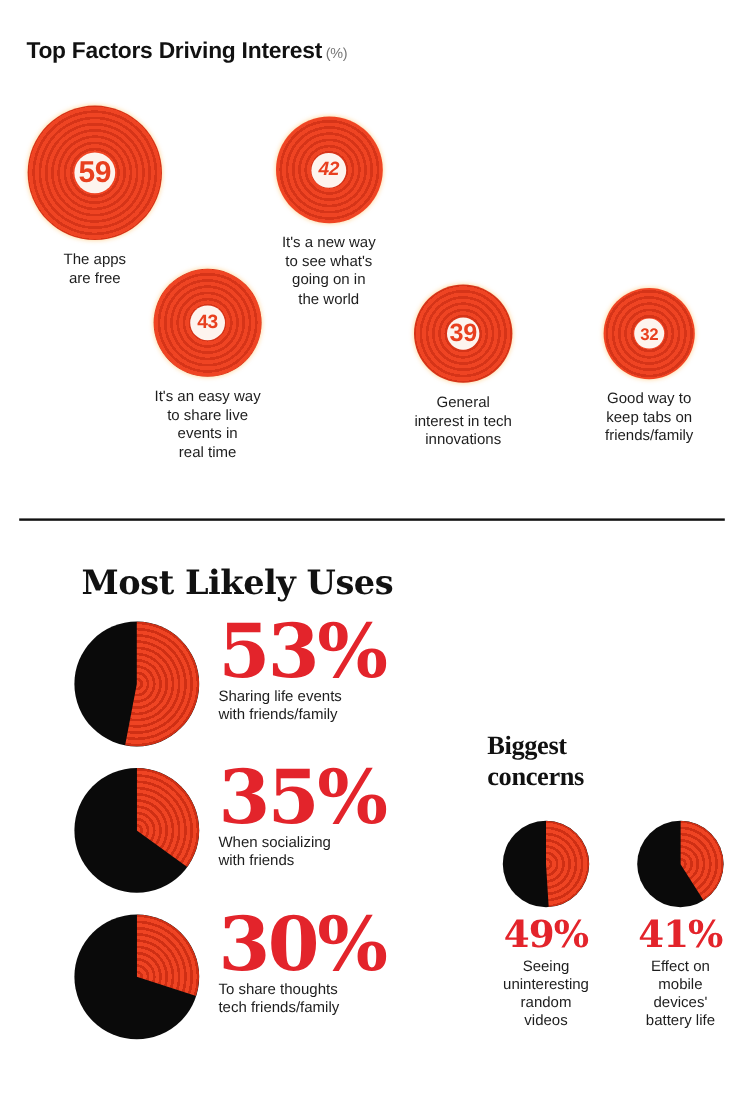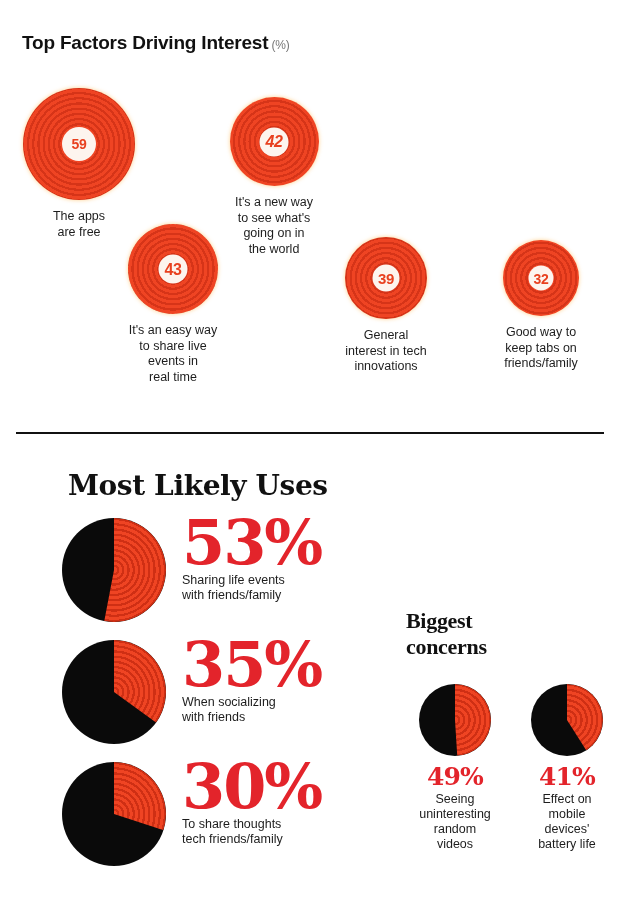--- a/index.html
+++ b/index.html
@@ -157,21 +157,21 @@
     left: 0; top: 76px;
     display: flex;
     gap: 14px;
   }
   .concern { width: 98px; text-align: center; position: relative; }
   .concern-pie { position: relative; margin: 0 auto; }
   .concern-pct {
     margin-top: 8px;
     font-family: "DejaVu Serif", serif;
     font-weight: bold;
-    font-size: 25px;
+    font-size: 31px;
     line-height: 1;
     color: #e3242b;
     letter-spacing: -0.8px;
   }
   .concern-caption {
     margin-top: 3px;
     font-size: 12.5px;
     line-height: 15px;
     color: #1d1d1d;
     white-space: pre-line;
@@ -183,21 +183,21 @@
 <div id="factors-section">
 
   <div id="factors-title">
     <span>Top Factors Driving Interest</span><span id="factors-title-unit">(%)</span>
   </div>
 
   <div class="factor" style="left:14px; top:88px; width:130px;">
     <div class="target" style="width:112px;height:112px;">
       <div class="target-rings"></div>
       <div class="target-hub" style="width:34px;height:34px;">
-        <span class="target-value" style="font-size:14px;">59</span>
+        <span class="target-value" style="font-size:25px;">59</span>
       </div>
     </div>
     <div class="factor-label">The apps
 are free</div>
   </div>
 
   <div class="factor" style="left:106px; top:224px; width:134px;">
     <div class="target" style="width:90px;height:90px;">
       <div class="target-rings"></div>
       <div class="target-hub" style="width:29px;height:29px;">
@@ -220,21 +220,21 @@
     <div class="factor-label">It's a new way
 to see what's
 going on in
 the world</div>
   </div>
 
   <div class="factor" style="left:323px; top:237px; width:126px;">
     <div class="target" style="width:82px;height:82px;">
       <div class="target-rings"></div>
       <div class="target-hub" style="width:27px;height:27px;">
-        <span class="target-value" style="font-size:15px;">39</span>
+        <span class="target-value" style="font-size:21px;">39</span>
       </div>
     </div>
     <div class="factor-label">General
 interest in tech
 innovations</div>
   </div>
 
 
   <div class="factor" style="left:480px; top:240px; width:122px;">
     <div class="target" style="width:76px;height:76px;">

